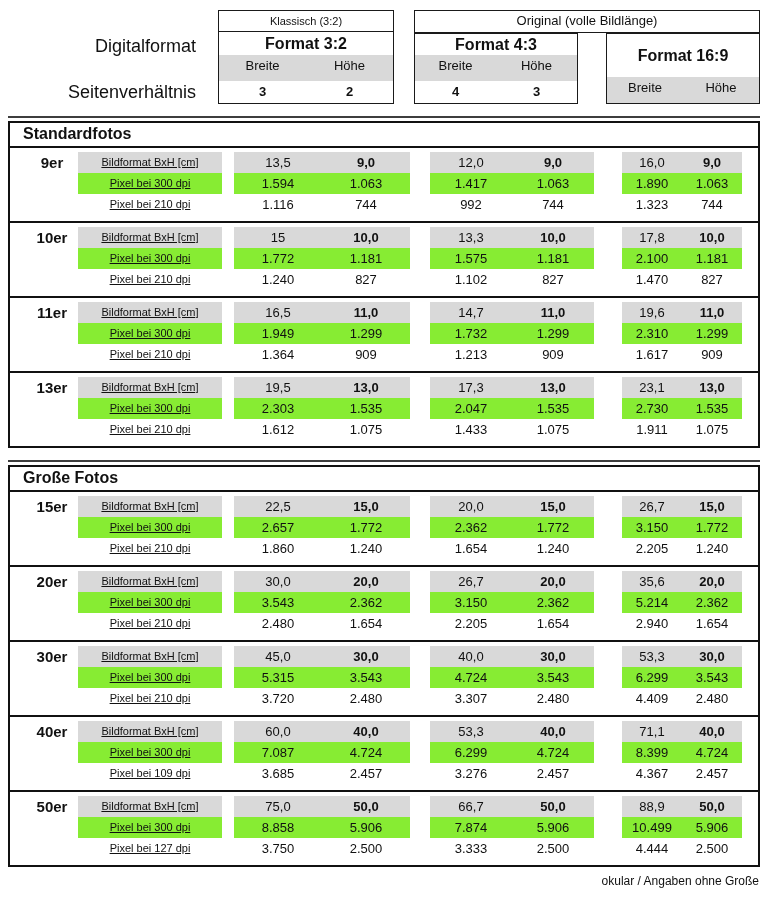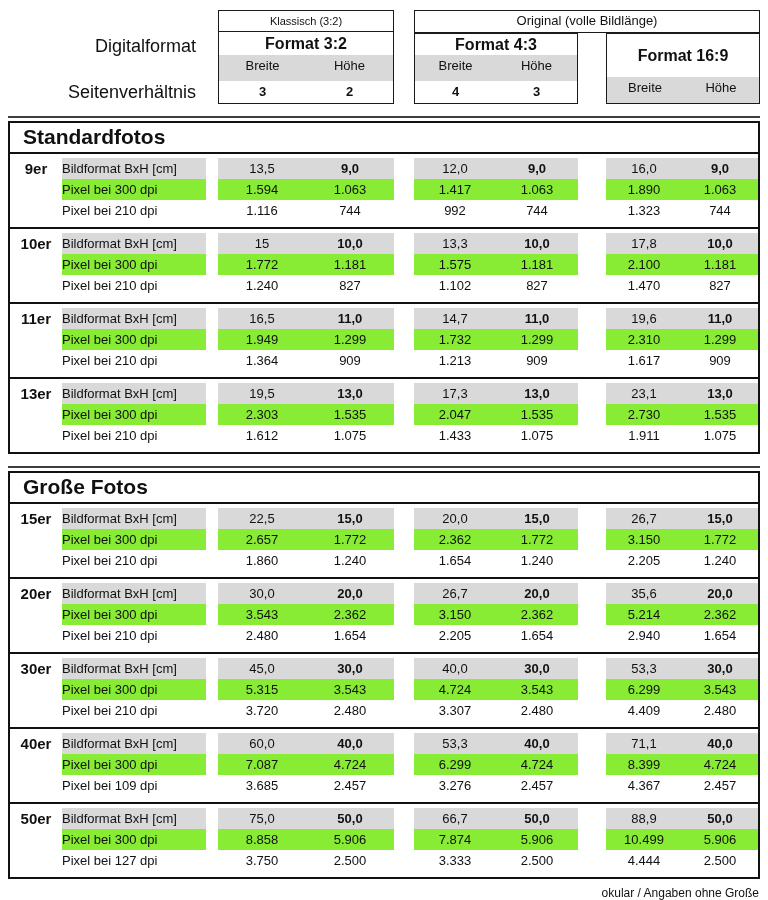--- a/index.html
+++ b/index.html
@@ -23,26 +23,26 @@
   .fname { flex:1; display:flex; align-items:center; justify-content:center; font-weight:bold; font-size:16px; }
   .bh-row { height:26px; background:var(--gray); display:flex; }
   .bh-row span { flex:1; text-align:center; line-height:22px; font-size:13px; }
   .ratio-row { height:22px; display:flex; }
   .ratio-row span { flex:1; text-align:center; line-height:22px; font-size:13px; font-weight:bold; }
 
   
   .section { margin-top:12px; }
   .section-rule { height:2px; background:#3d3d3d; margin-bottom:3px; }
   .section-box { border:2px solid #111; background:#fff; }
-  .section-title { font-size:21px; font-weight:bold; padding:2px 1px 3px 13px; border-bottom:2.5px solid #111; }
-  .group { display:grid; grid-template-columns:52px 1fr; padding:4px 0 6px; }
+  .section-title { font-size:16px; font-weight:bold; padding:2px 1px 3px 13px; border-bottom:2.5px solid #111; }
+  .group { display:grid; grid-template-columns:52px 1fr; padding:4px 16px 6px; }
   .group + .group { border-top:2px solid #111; }
   .size-label { text-align:center; font-weight:bold; font-size:15px; line-height:21px; }
   .row { display:grid; grid-template-columns:144px 12px 176px 20px 164px 28px 1fr; height:21px; }
-  .row-label { line-height:21px; font-size:13px; }
+  .row-label { text-align:center; line-height:21px; font-size:11px;text-decoration:underline; }
   .block { display:flex; }
   .block span { flex:1; text-align:center; line-height:21px; font-size:13px; }
   .row.gray .row-label, .row.gray .block { background:var(--gray); }
   .row.green .row-label, .row.green .block { background:var(--green); }
   .row.gray .block span:last-child { font-weight:bold; }
   .spacer { }
 
   
   .footer { text-align:right; font-size:12px; margin-top:7px; padding-right:1px; }
 </style>

